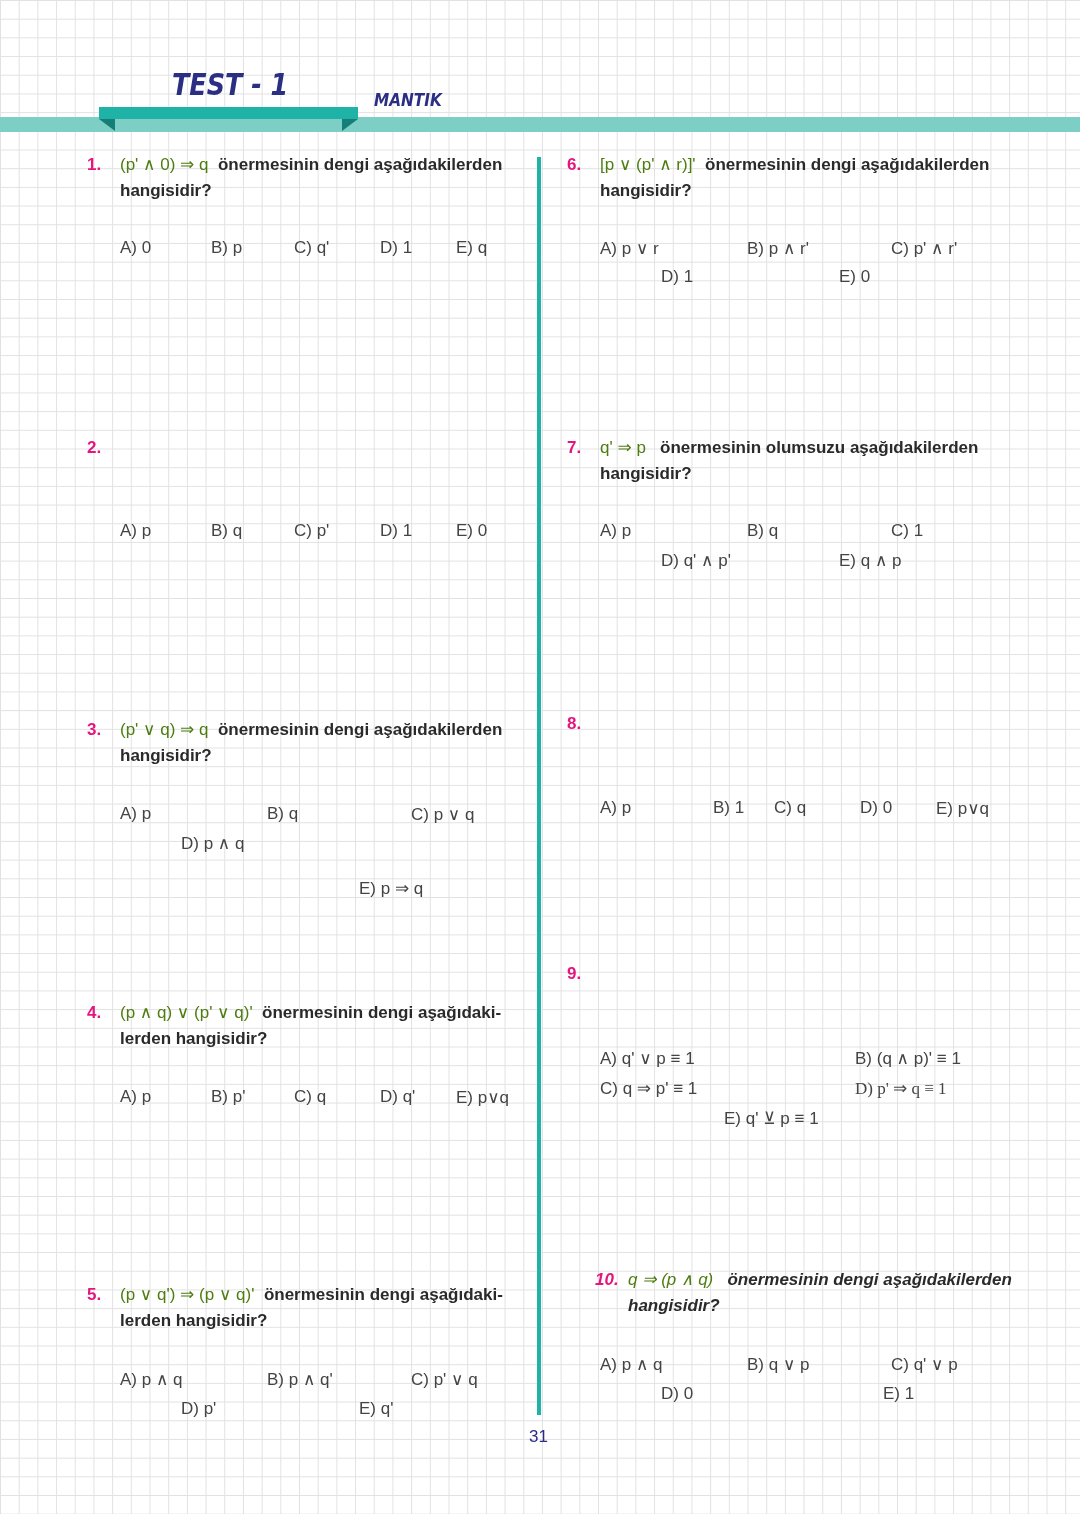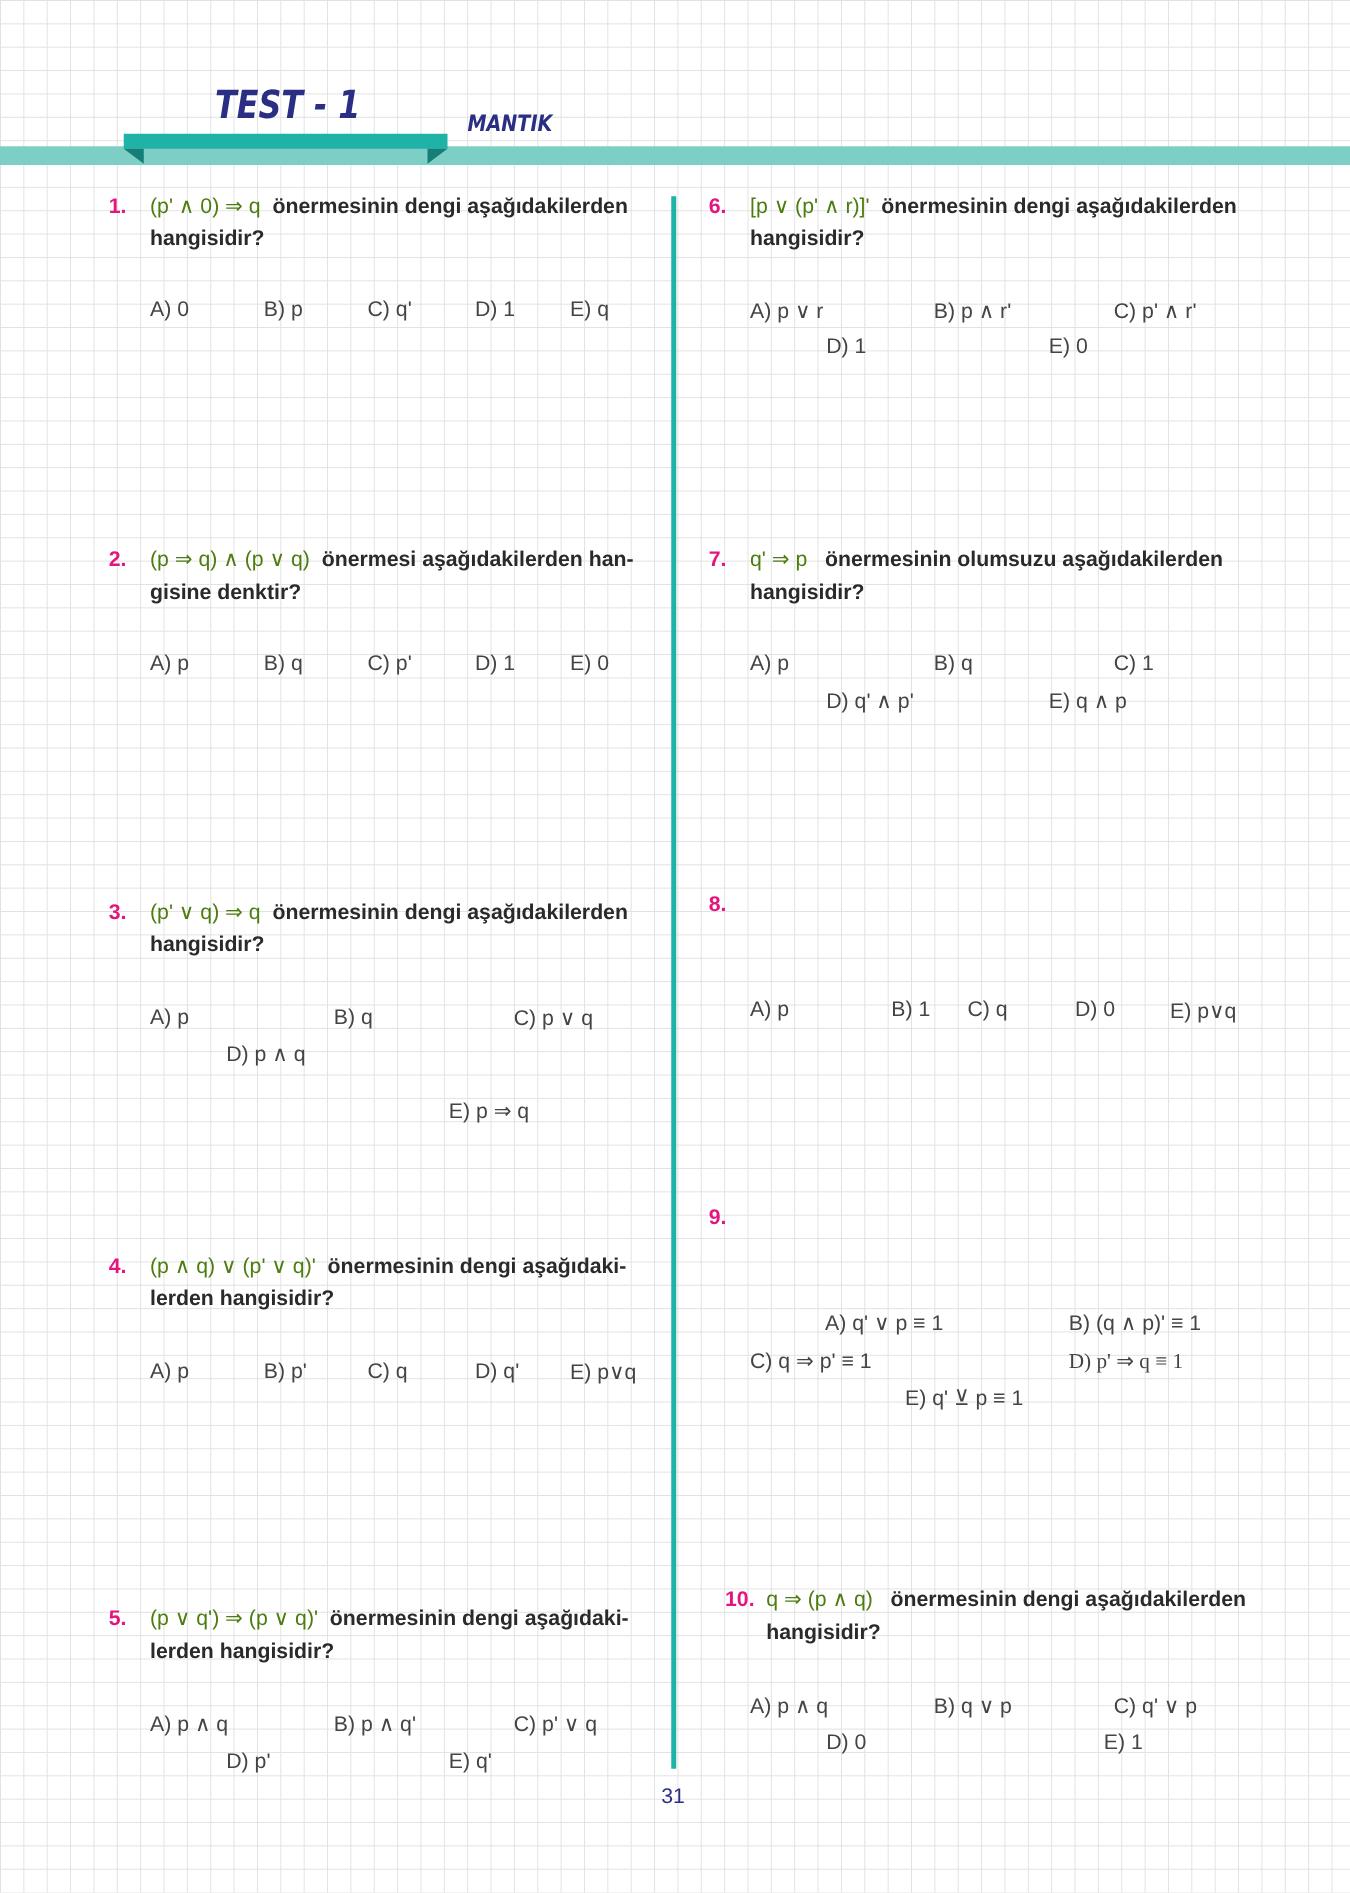--- a/index.html
+++ b/index.html
@@ -62,25 +62,20 @@
   </div>
 </div>
 <span class="opt" style="left:120px; top:238px;">A) 0</span>
 <span class="opt" style="left:211px; top:238px;">B) p</span>
 <span class="opt" style="left:294px; top:238px;">C) q'</span>
 <span class="opt" style="left:380px; top:238px;">D) 1</span>
 <span class="opt" style="left:456px; top:238px;">E) q</span>
 
 <div class="q" style="left:87px; top:435px; width:440px; height:60px;">
   <span class="num">2.</span>
-  <div class="stem">
-    <span class="expr">(p ⇒ q) ∧ (p ∨ q)</span>&nbsp;
-    <span class="bold">önermesi aşağıdakilerden han-</span><br>
-    <span class="bold">gisine denktir?</span>
-  </div>
 </div>
 <span class="opt" style="left:120px; top:521px;">A) p</span>
 <span class="opt" style="left:211px; top:521px;">B) q</span>
 <span class="opt" style="left:294px; top:521px;">C) p'</span>
 <span class="opt" style="left:380px; top:521px;">D) 1</span>
 <span class="opt" style="left:456px; top:521px;">E) 0</span>
 
 <div class="q" style="left:87px; top:717px; width:440px; height:60px;">
   <span class="num">3.</span>
   <div class="stem">
@@ -156,27 +151,27 @@
 </div>
 <span class="opt" style="left:600px; top:798px;">A) p</span>
 <span class="opt" style="left:691px; top:798px;margin-left:22px;">B) 1</span>
 <span class="opt" style="left:774px; top:798px;">C) q</span>
 <span class="opt" style="left:860px; top:798px;">D) 0</span>
 <span class="opt" style="left:936px; top:798px;">E) p∨q</span>
 
 <div class="q" style="left:567px; top:961px; width:440px; height:60px;">
   <span class="num">9.</span>
 </div>
-<span class="opt" style="left:632px; top:1048px;padding-left:28px;">A) q' ∨ p ≡ 1</span>
+<span class="opt" style="left:600px; top:1048px;">A) q' ∨ p ≡ 1</span>
 <span class="opt" style="left:855px; top:1048px;">B) (q ∧ p)' ≡ 1</span>
 <span class="opt" style="left:600px; top:1078px;">C) q ⇒ p' ≡ 1</span>
 <span class="opt" style="left:855px; top:1078px;font-family:Liberation Serif, serif;">D) p' ⇒ q ≡ 1</span>
 <span class="opt" style="left:724px; top:1108px;">E) q' ⊻ p ≡ 1</span>
 
-<div class="q" style="left:580px; top:1267px; width:440px; height:60px;">
+<div class="q" style="left:595px; top:1267px; width:440px; height:60px;font-style:italic;">
   <span class="num">10.</span>
   <div class="stem">
     <span class="expr">q ⇒ (p ∧ q)</span>&nbsp;&nbsp;
     <span class="bold">önermesinin dengi aşağıdakilerden</span><br>
     <span class="bold">hangisidir?</span>
   </div>
 </div>
 <span class="opt" style="left:600px; top:1354px;">A) p ∧ q</span>
 <span class="opt" style="left:747px; top:1354px;">B) q ∨ p</span>
 <span class="opt" style="left:891px; top:1354px;">C) q' ∨ p</span>

